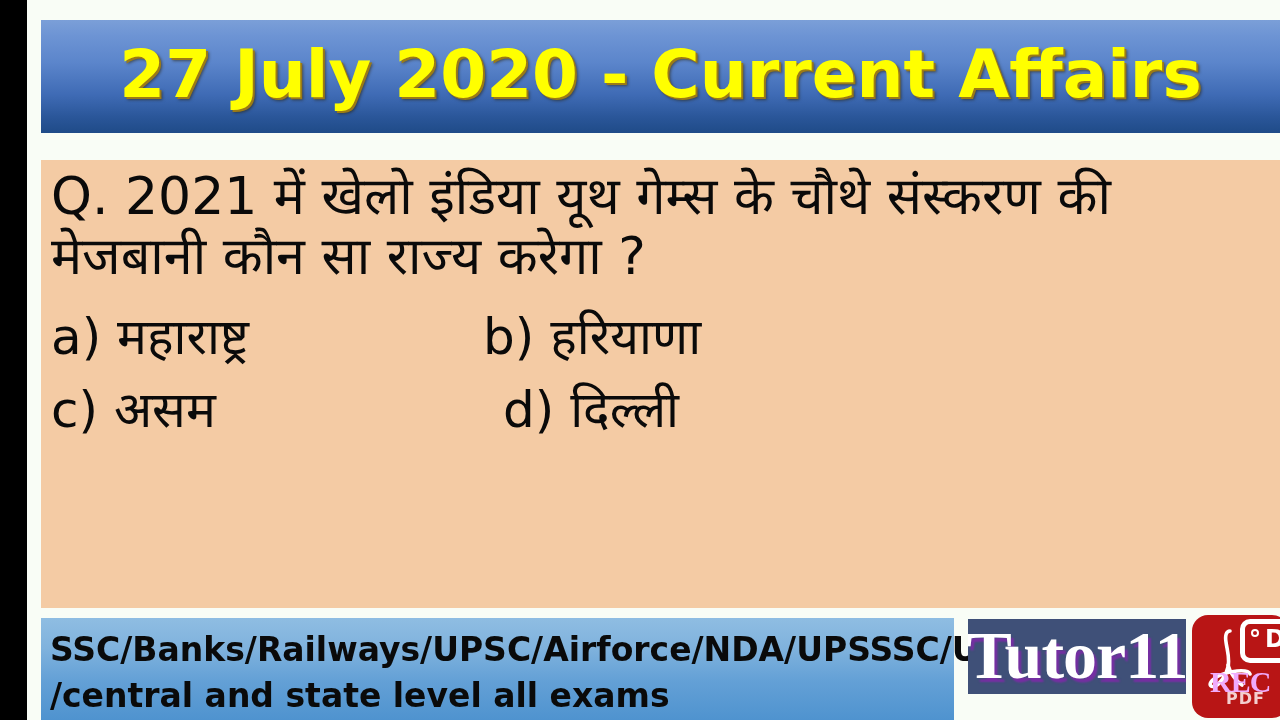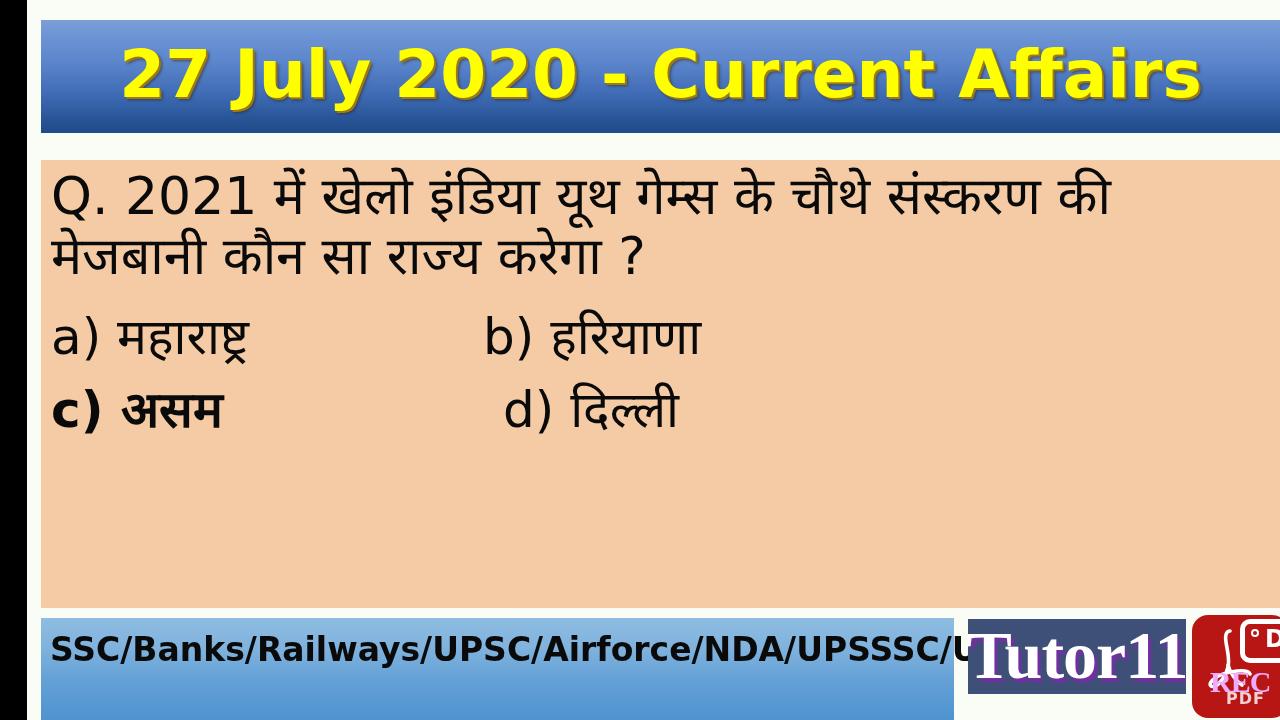--- a/index.html
+++ b/index.html
@@ -92,21 +92,21 @@
     font-size: 50px;
     line-height: 1.46;
     color: #0a0a0a;
   }
   .option-row {
     display: flex;
     white-space: pre;
   }
   .opt-left  { width: 432px; flex: 0 0 432px; }
   .opt-right { flex: 0 0 auto; }
-  .option-row.second .opt-left  { width: 452px; flex: 0 0 452px; font-weight: bold; }
+  .option-row.second .opt-left  { width: 452px; flex: 0 0 452px; }
 
   
   .footer-banner {
     position: absolute;
     left: 41px;
     top: 618px;
     width: 913px;
     height: 102px;
     background: linear-gradient(to bottom,
                 #8fbde2 0%,
@@ -247,20 +247,21 @@
       <div class="option-row second">
         <span class="opt-left">c) असम</span>
         <span class="opt-right">d) दिल्ली</span>
       </div>
 
     </div>
   </div>
 
   <div class="footer-banner">
     <div class="footer-text">SSC/Banks/Railways/UPSC/Airforce/NDA/UPSSSC/UKPSC</div>
+    <div class="footer-text">/central and state level all exams</div>
   </div>
 
   <div class="logo-tutor">
     <span class="logo-tutor-text">Tutor11</span>
   </div>
 
   <div class="logo-rec">
 
     <svg class="rec-acrobat" viewBox="0 0 46 64">
       <path d="M24 2 C20 2 19 7 20 13 C21 21 24 29 22 38 C20 47 14 55 9 57

